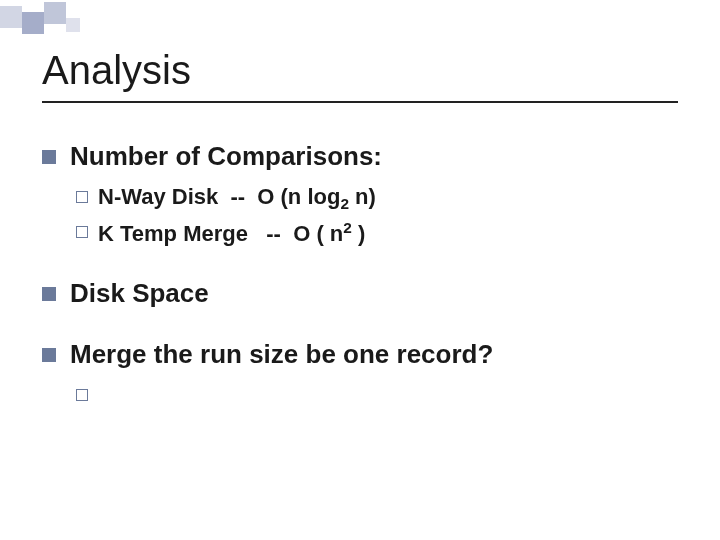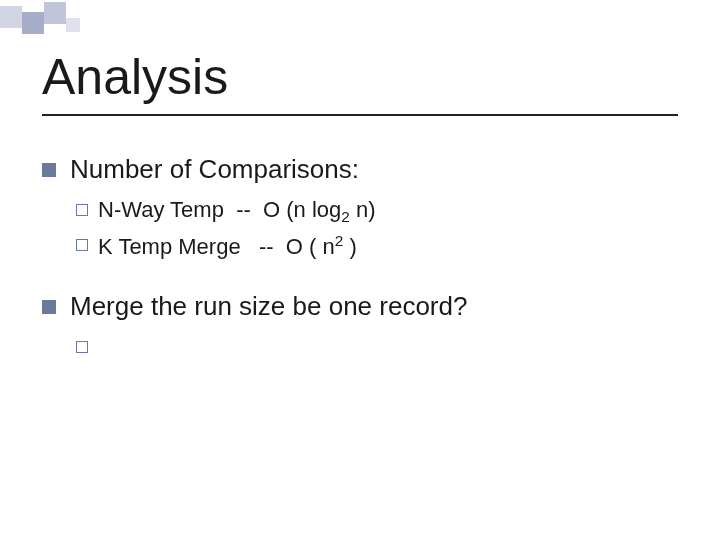--- a/index.html
+++ b/index.html
@@ -21,35 +21,36 @@
   }
   .sq { width: 22px; height: 22px; }
   .sq.a { background: #4b5b93; opacity: 0.25; }
   .sq.b { background: #4b5b93; opacity: 0.5; margin-top: 6px; }
   .sq.c { background: #4b5b93; opacity: 0.35; margin-top: -4px; }
   .sq.d { width: 14px; height: 14px; background: #4b5b93; opacity: 0.18; margin-top: 12px; }
   .content {
     padding: 48px 42px 0 42px;
   }
   .title {
-    font-size: 50px;
+    font-size: 40px;
     font-weight: 400;
     margin-bottom: 8px;
   }
   .rule {
     border: none;
     border-top: 2px solid #222;
     margin-bottom: 38px;
   }
   .top-list {
     list-style: none;
     font-size: 26px;
   }
   .top-list > li {
     margin-bottom: 30px;
+    font-weight: bold;
   }
   .top-item {
     display: flex;
     align-items: flex-start;
     gap: 14px;
   }
   .bullet-solid {
     width: 14px;
     height: 14px;
     background: #6b7a9a;
@@ -97,29 +98,35 @@
   <ul class="top-list">
 
     <li>
       <div class="top-item">
         <div class="bullet-solid"></div>
         <div>Number of Comparisons:</div>
       </div>
       <ul class="sub-list">
         <li>
           <div class="bullet-hollow"></div>
-          <div class="line"><span>N-Way Temp  --  O (n log</span><sub>2</sub><span> n)</span></div>
+          <div class="line"><span>N-Way Disk  --  O (n log</span><sub>2</sub><span> n)</span></div>
         </li>
         <li>
           <div class="bullet-hollow"></div>
           <div class="line"><span>K Temp Merge   --  O ( n</span><sup>2</sup><span> )</span></div>
         </li>
       </ul>
     </li>
 
+    <li>
+      <div class="top-item">
+        <div class="bullet-solid"></div>
+        <div>Disk Space</div>
+      </div>
+    </li>
 
     <li>
       <div class="top-item">
         <div class="bullet-solid"></div>
         <div>Merge the run size be one record?</div>
       </div>
       <ul class="sub-list">
         <li>
           <div class="bullet-hollow"></div>
         </li>

